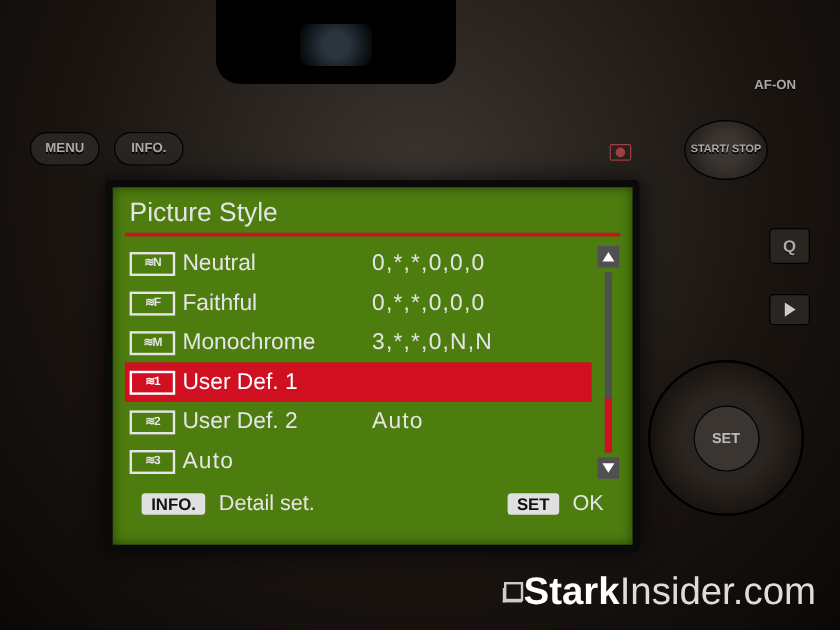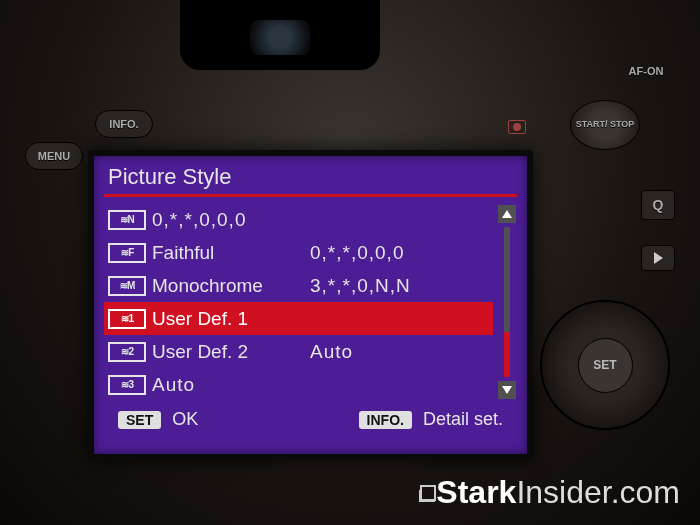--- a/index.html
+++ b/index.html
@@ -24,21 +24,21 @@
     border: 1px solid #000;
     border-radius: 6px;
     color: #aaa;
     font-size: 11px;
     font-weight: bold;
     display: flex;
     align-items: center;
     justify-content: center;
     text-shadow: 0 1px 0 #000;
   }
-  .btn-menu { left: 25px; top: 110px; width: 58px; height: 28px; border-radius: 14px; margin-top: 32px; }
+  .btn-menu { left: 25px; top: 110px; width: 58px; height: 28px; border-radius: 14px; }
   .btn-info { left: 95px; top: 110px; width: 58px; height: 28px; border-radius: 14px; }
   .btn-afon { right: 30px; top: 60px; width: 48px; height: 22px; background: transparent; border: none; }
   .btn-startstop {
     right: 60px; top: 100px; width: 70px; height: 50px;
     border-radius: 50%;
     background: radial-gradient(circle, #3a3530 30%, #1a1510 100%);
     font-size: 9px;
     line-height: 1.1;
     text-align: left;
     flex-direction: column;
@@ -101,21 +101,21 @@
     background: #a04040;
     border-radius: 50%;
   }
   
   .lcd {
     position: absolute;
     left: 88px;
     top: 150px;
     width: 445px;
     height: 310px;
-    background: #4c1d95;
+    background: #4d7c0f;
     border: 6px solid #0a0a0a;
     border-radius: 4px;
     box-shadow: 0 0 20px rgba(0,0,0,0.8), inset 0 0 10px rgba(0,0,0,0.5);
     color: #e5e5e5;
     font-family: "Arial", sans-serif;
     padding: 8px 10px 6px 10px;
   }
   .lcd-title {
     font-size: 22px;
     font-weight: normal;
@@ -263,20 +263,21 @@
   <div class="control-dial-inner">SET</div>
 </div>
 
 <div class="lcd">
   <div class="lcd-title">Picture Style</div>
   <div class="lcd-hr"></div>
   <div class="lcd-body">
     <div class="lcd-list" id="lcd-list">
         <div class="lcd-row">
           <span class="ps-icon">≋N</span>
+          <span class="ps-name">Neutral</span>
           <span class="ps-value">0,*,*,0,0,0</span>
         </div>
         <div class="lcd-row">
           <span class="ps-icon">≋F</span>
           <span class="ps-name">Faithful</span>
           <span class="ps-value">0,*,*,0,0,0</span>
         </div>
         <div class="lcd-row">
           <span class="ps-icon">≋M</span>
           <span class="ps-name">Monochrome</span>
@@ -299,26 +300,26 @@
     <div class="lcd-scroll">
       <div class="scroll-arrow up"></div>
       <div class="scroll-track">
         <div class="scroll-thumb"></div>
       </div>
       <div class="scroll-arrow down"></div>
     </div>
   </div>
   <div class="lcd-footer">
     <div>
+      <span class="key-chip">INFO.</span>
+      <span>Detail set.</span>
+    </div>
+    <div>
       <span class="key-chip">SET</span>
       <span>OK</span>
-    </div>
-    <div>
-      <span class="key-chip">INFO.</span>
-      <span>Detail set.</span>
     </div>
   </div>
 </div>
 
 <div class="watermark">
   <span class="wm-icon"></span>
   <span>
     <span class="bold">Stark</span><span>Insider</span><span>.com</span>
   </span>
 </div>

